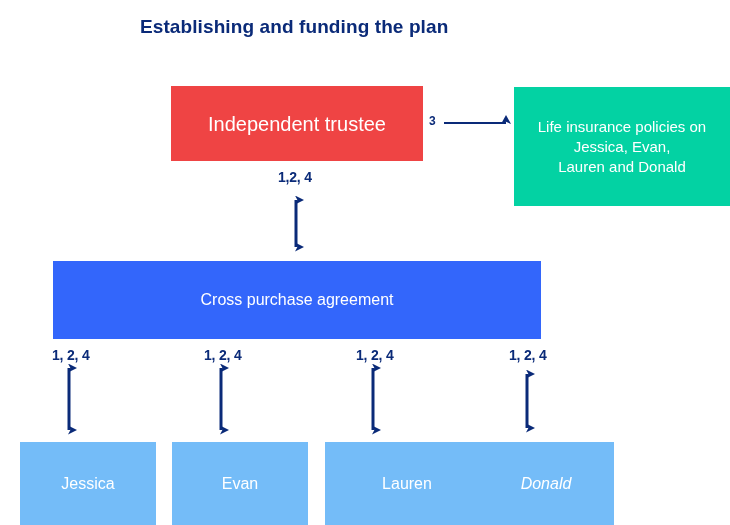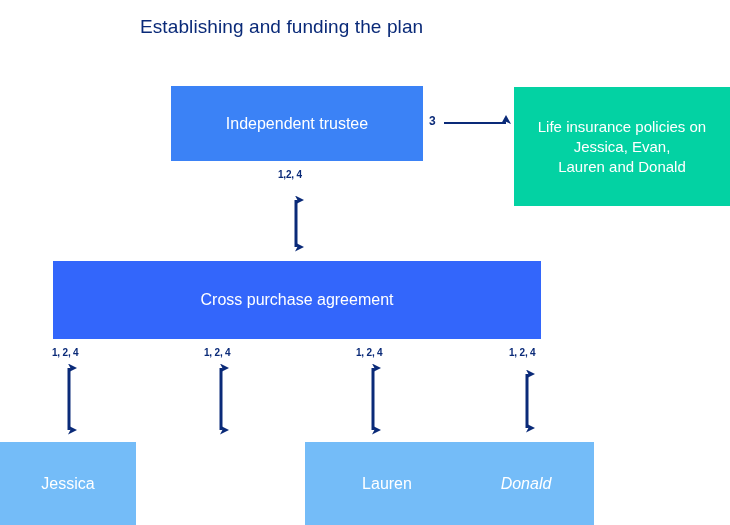--- a/index.html
+++ b/index.html
@@ -23,21 +23,21 @@
     width: 730px;
     height: 525px;
   }
 
   
   .title {
     position: absolute;
     left: 140px;
     top: 16px;
     font-size: 19px;
-    font-weight: normal;
+    font-weight: bold;
     color: #0a2a78;
     letter-spacing: 0.1px;
     white-space: nowrap;
   }
 
   
   .box {
     position: absolute;
     display: flex;
     align-items: center;
@@ -45,22 +45,22 @@
     text-align: center;
     color: #ffffff;
     box-sizing: border-box;
   }
 
   .box-trustee {
     left: 171px;
     top: 86px;
     width: 252px;
     height: 75px;
-    background: #3b82f6;
-    font-size: 16px;
+    background: #ef4444;
+    font-size: 20px;
     line-height: 20px;
   }
 
   .box-policies {
     left: 514px;
     top: 87px;
     width: 216px;
     height: 119px;
     background: #03d2a3;
     font-size: 15px;
@@ -76,30 +76,31 @@
     height: 78px;
     background: #3366fb;
     font-size: 16px;
   }
 
   .box-person {
     top: 442px;
     height: 83px;
     background: #74bcf8;
     font-size: 16px;
+    margin-left: 20px;
   }
   .person-0 { left: 0px;   width: 136px; }
   .person-1 { left: 152px; width: 136px; }
   .person-2 { left: 305px; width: 164px; }
   .person-3 { left: 458px; width: 136px; font-style: italic; }
 
   
   .conn-label {
     position: absolute;
-    font-size: 10px;
+    font-size: 14px;
     font-weight: bold;
     color: #0a2a78;
     white-space: nowrap;
     letter-spacing: -0.2px;
   }
   .label-trustee-agreement { left: 278px; top: 169px; }
   .label-policies         { left: 429px; top: 114px; font-size: 12px; }
   .label-p0 { left: 52px;  top: 347px; }
   .label-p1 { left: 204px; top: 347px; }
   .label-p2 { left: 356px; top: 347px; }
@@ -172,20 +173,23 @@
     </span>
   </div>
 
   <div class="box box-agreement">
     <span>Cross purchase agreement</span>
   </div>
 
   <div class="box box-person person-0">
     <span>Jessica</span>
   </div>
+  <div class="box box-person person-1">
+    <span>Evan</span>
+  </div>
   <div class="box box-person person-2">
     <span>Lauren</span>
   </div>
   <div class="box box-person person-3">
     <span>Donald</span>
   </div>
 
   <div class="conn-label label-policies">3</div>
 
   <div class="conn-label label-trustee-agreement">1,2, 4</div>

